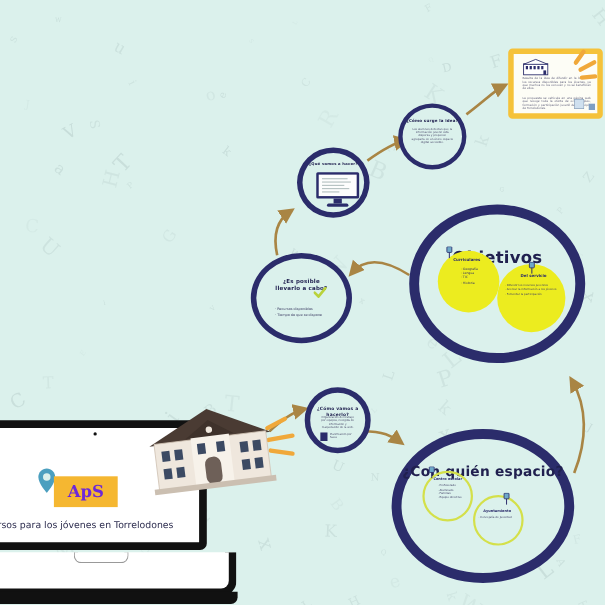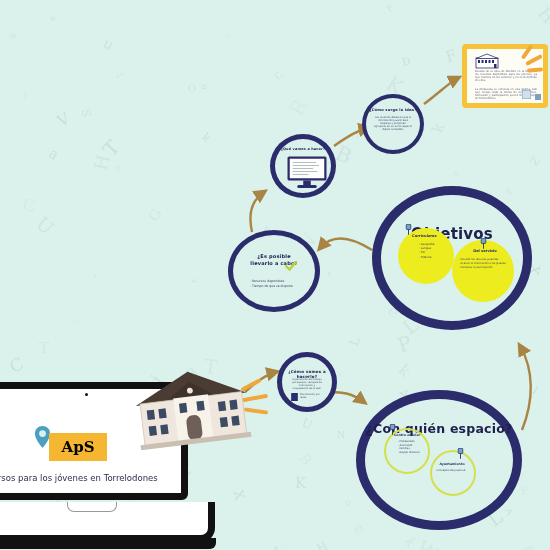--- a/index.html
+++ b/index.html
@@ -76,21 +76,21 @@
     position:absolute;left:-14px;top:120px;width:249px;height:40px;
     border:7px solid #111;border-top:none;border-radius:0 0 14px 14px;background:#fff;
     box-sizing:border-box;
   }
   .notch{position:absolute;left:94px;top:0;width:48px;height:9px;border:1px solid #999;border-top:none;border-radius:0 0 7px 7px;}
   .foot{position:absolute;left:-20px;top:156px;width:256px;height:11px;background:#111;border-radius:0 0 6px 6px;}
   #apsbadge{
     position:absolute;left:62px;top:44px;width:58px;height:28px;background:#f5b731;
     display:flex;align-items:center;justify-content:center;
   }
-  #apsbadge span{font-family:"DejaVu Serif",serif;color:#000000;font-size:15px;font-weight:700;}
+  #apsbadge span{font-family:"DejaVu Serif",serif;color:#6d28d9;font-size:15px;font-weight:700;}
   #geopin{position:absolute;left:47px;top:36px;width:17px;height:24px;}
   #laptopcaption{
     position:absolute;left:-10px;top:84px;width:180px;text-align:center;
     color:#2d2d4f;font-size:8.5px;white-space:nowrap;
   }
 
   
   #building{position:absolute;left:133px;top:370px;width:118px;height:76px;transform:rotate(-7deg);}
 
   

